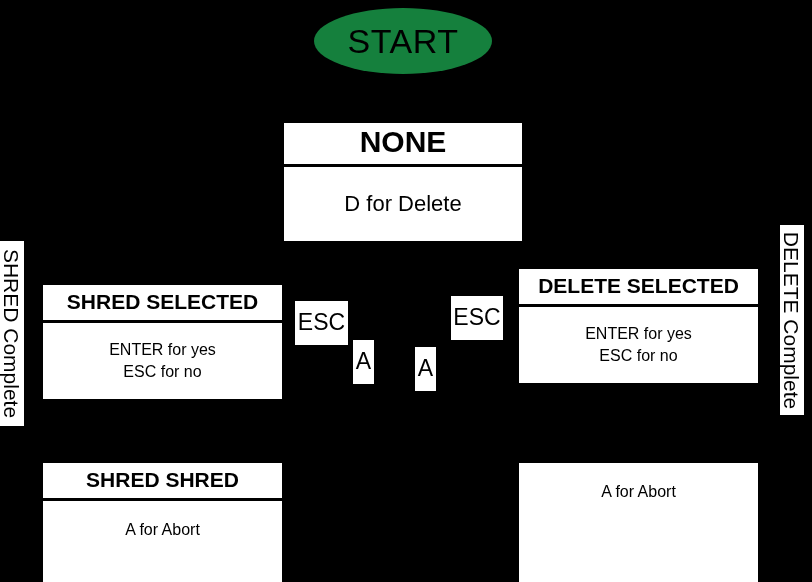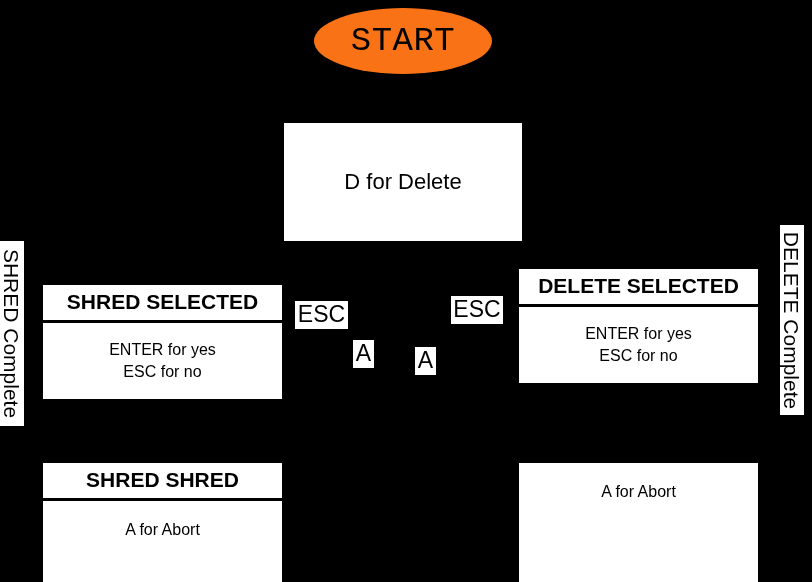--- a/index.html
+++ b/index.html
@@ -17,27 +17,26 @@
   #canvas {
     position: relative;
     width: 812px;
     height: 582px;
     background: #000000;
   }
 
   
   .terminator {
     position: absolute;
-    background: #f97316;
+    background: #15803d;
     border-radius: 50%;
     display: flex;
     align-items: center;
     justify-content: center;
     color: #000000;
-    font-family: Liberation Mono, monospace;
   }
   .terminator .term-label {
     font-size: 34px;
     letter-spacing: 0.5px;
     line-height: 1;
   }
 
   
   .state-box {
     position: absolute;
@@ -80,21 +79,21 @@
   
   .box-bottom .state-body { justify-content: flex-start; padding-top: 18px; }
 
   
   .edge-label {
     position: absolute;
     background: #ffffff;
     color: #000000;
     font-size: 23px;
     line-height: 1.18;
-    padding: 0 2px;
+    padding: 8px 2px;
     white-space: nowrap;
     text-align: center;
   }
 
   
   .side-label {
     position: absolute;
     background: #ffffff;
     color: #000000;
     font-size: 21px;
@@ -126,20 +125,21 @@
   <div class="connector" style="left:160px; top:241px; width:3px; height:44px;"></div>
   <div class="connector" style="left:637px; top:241px; width:3px; height:44px;"></div>
   <div class="connector" style="left:160px; top:399px; width:3px; height:64px;"></div>
   <div class="connector" style="left:637px; top:399px; width:3px; height:64px;"></div>
 
   <div class="terminator" style="left:314px; top:8px; width:178px; height:66px;">
     <span class="term-label">START</span>
   </div>
 
   <div class="state-box box-none" style="left:284px; top:123px; width:238px; height:118px;">
+    <div class="state-header">NONE</div>
     <div class="state-body">
       <span class="line">D for Delete</span>
     </div>
   </div>
 
   <div class="state-box" style="left:43px; top:285px; width:239px; height:114px;">
     <div class="state-header">SHRED SELECTED</div>
     <div class="state-body">
       <span class="line">ENTER for yes</span>
       <span class="line">ESC for no</span>

